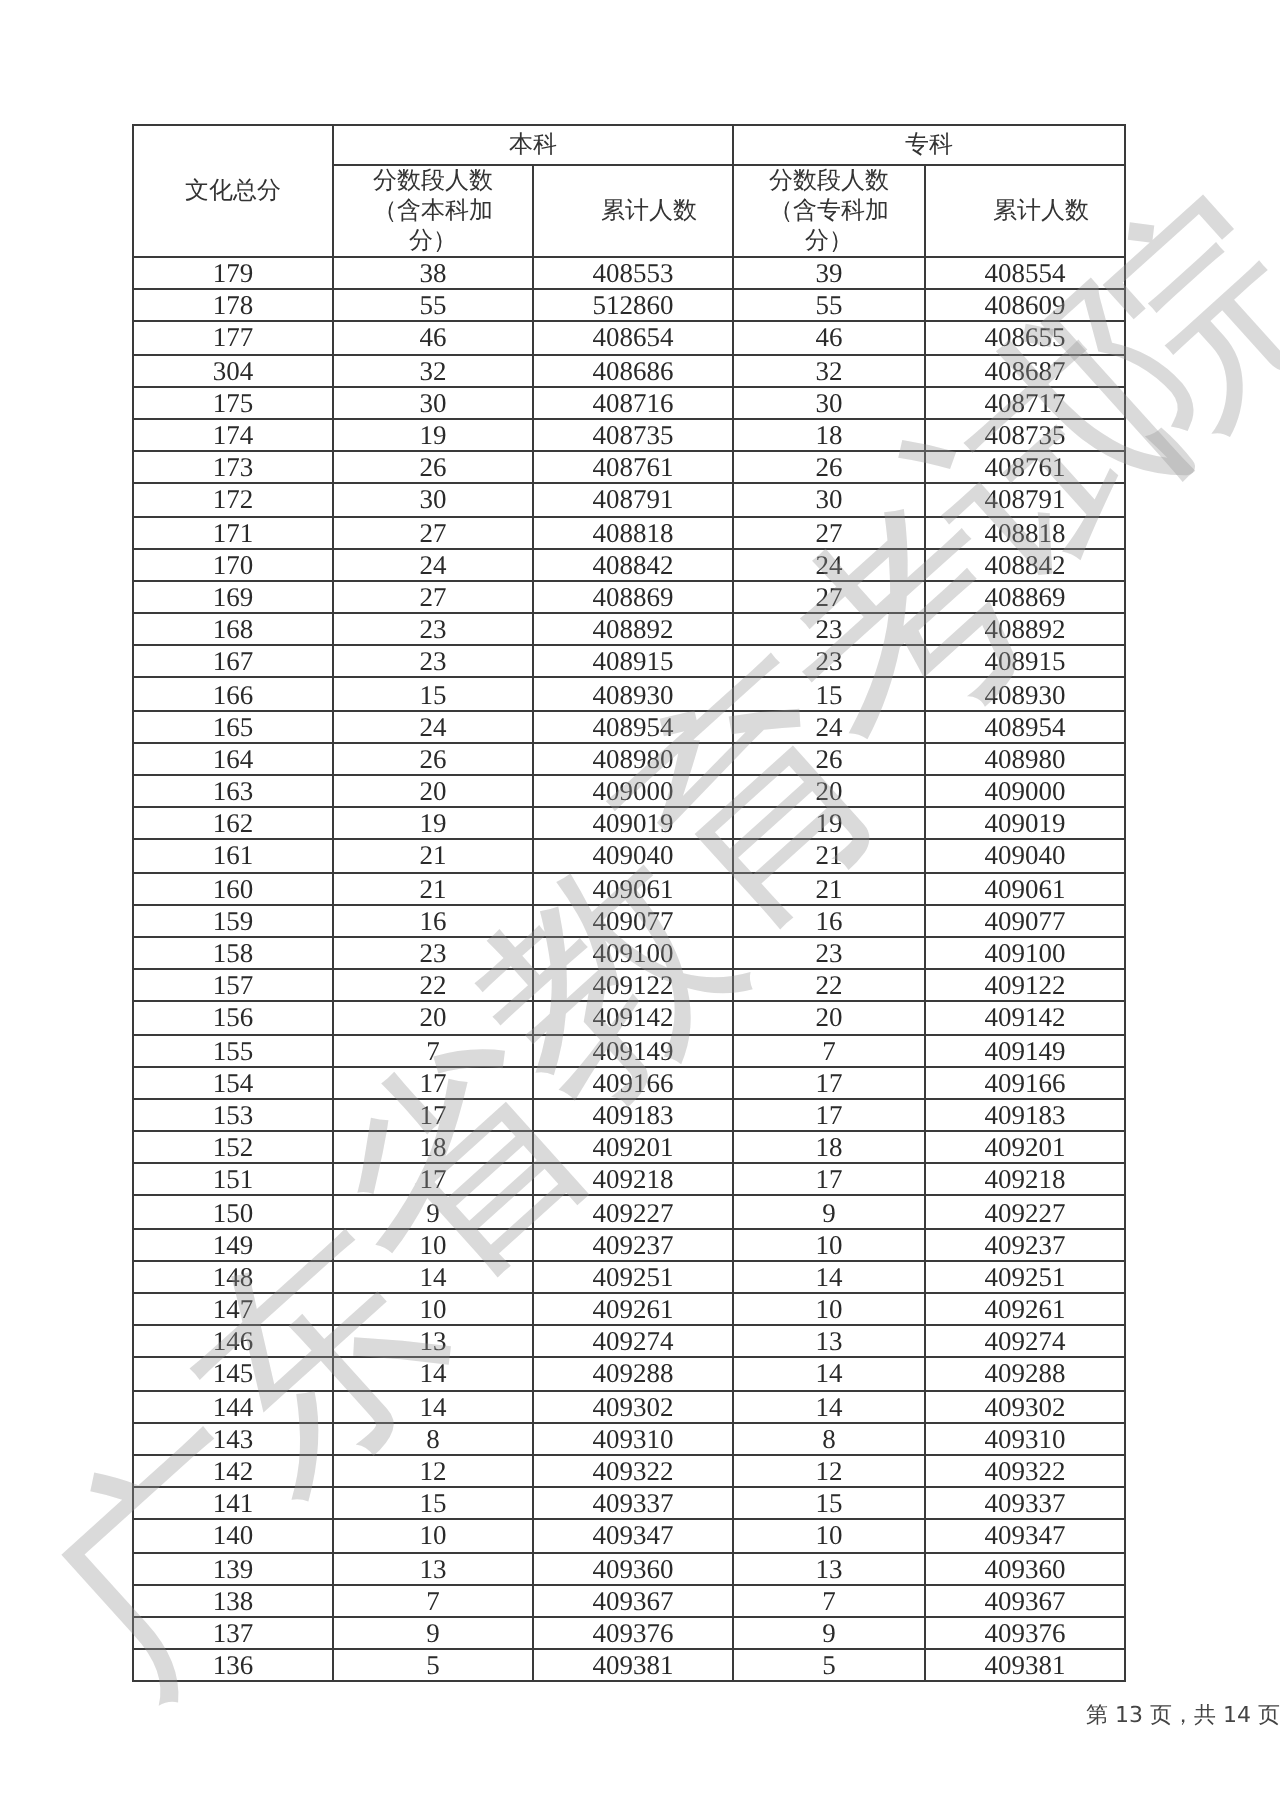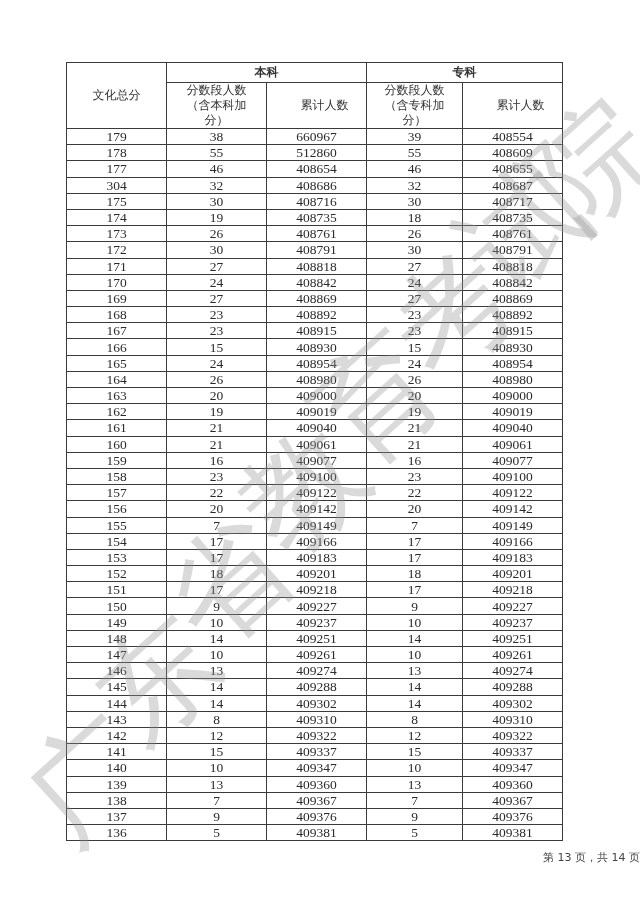--- a/index.html
+++ b/index.html
@@ -4,21 +4,21 @@
 <style>
   html, body { margin: 0; padding: 0; }
   body {
     width: 640px; height: 905px; background: #ffffff; position: relative; overflow: hidden;
     font-family: "Liberation Serif", "DejaVu Serif", serif; color: #2a2a2a;
   }
   .table-wrap { position: absolute; left: 66px; top: 62px; width: 496px; }
   table { border-collapse: collapse; width: 100%; table-layout: fixed; }
   td, th { border: 1px solid #3a3a3a; text-align: center; padding: 0; font-weight: normal; }
   th { font-family: "DejaVu Sans", sans-serif; font-size: 12px; color: #333; line-height: 15px; }
-  th.top { height: 19px; font-weight: bold; }
+  th.top { height: 19px; }
   th.sub { height: 34px; padding-left: 16px; }
   td { font-size: 13.5px; height: 15.2px; line-height: 15px; }
   col.c1 { width: 100px; } col.c2 { width: 100px; } col.c3 { width: 100px; } col.c4 { width: 96px; } col.c5 { width: 100px; }
   .footer { position: absolute; top: 850px; left: 0; width: 640px; text-align: right;
     font-family: "DejaVu Sans", sans-serif; font-size: 11px; color: #444; }
   .watermark { position: absolute; left: 0; top: 0; width: 640px; height: 905px; pointer-events: none; }
   .watermark span {
     position: absolute; font-family: "DejaVu Sans", sans-serif; font-size: 118px; color: rgba(150,150,150,0.35);
     font-weight: 300; transform-origin: center;
   }
@@ -45,21 +45,21 @@
         <th class="sub" style="padding:0 16px">分数段人数（含本科加分）</th>
         <th class="sub">累计人数</th>
         <th class="sub" style="padding:0 8px">分数段人数（含专科加分）</th>
         <th class="sub">累计人数</th>
       </tr>
     </thead>
     <tbody id="tbody">
         <tr>
           <td>179</td>
           <td>38</td>
-          <td>660967</td>
+          <td>408553</td>
           <td>39</td>
           <td>408554</td>
         </tr>
         <tr>
           <td>178</td>
           <td>55</td>
           <td>512860</td>
           <td>55</td>
           <td>408609</td>
         </tr>

